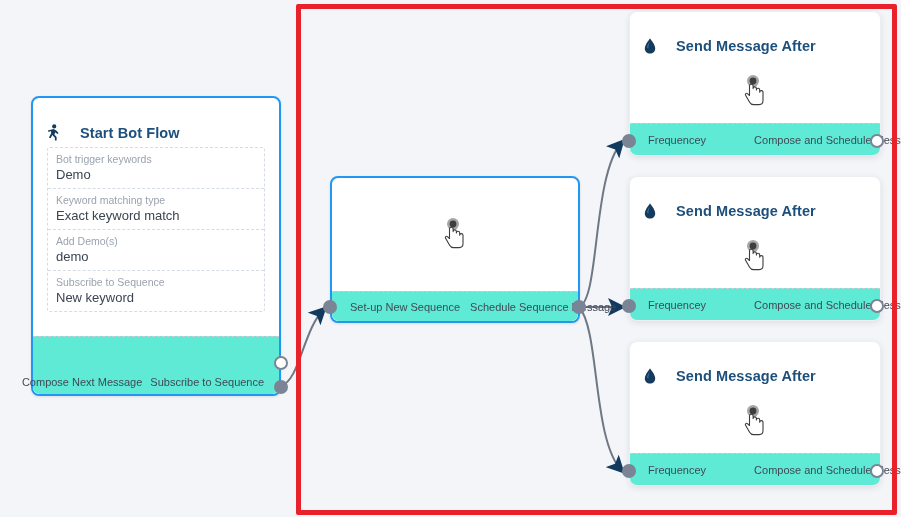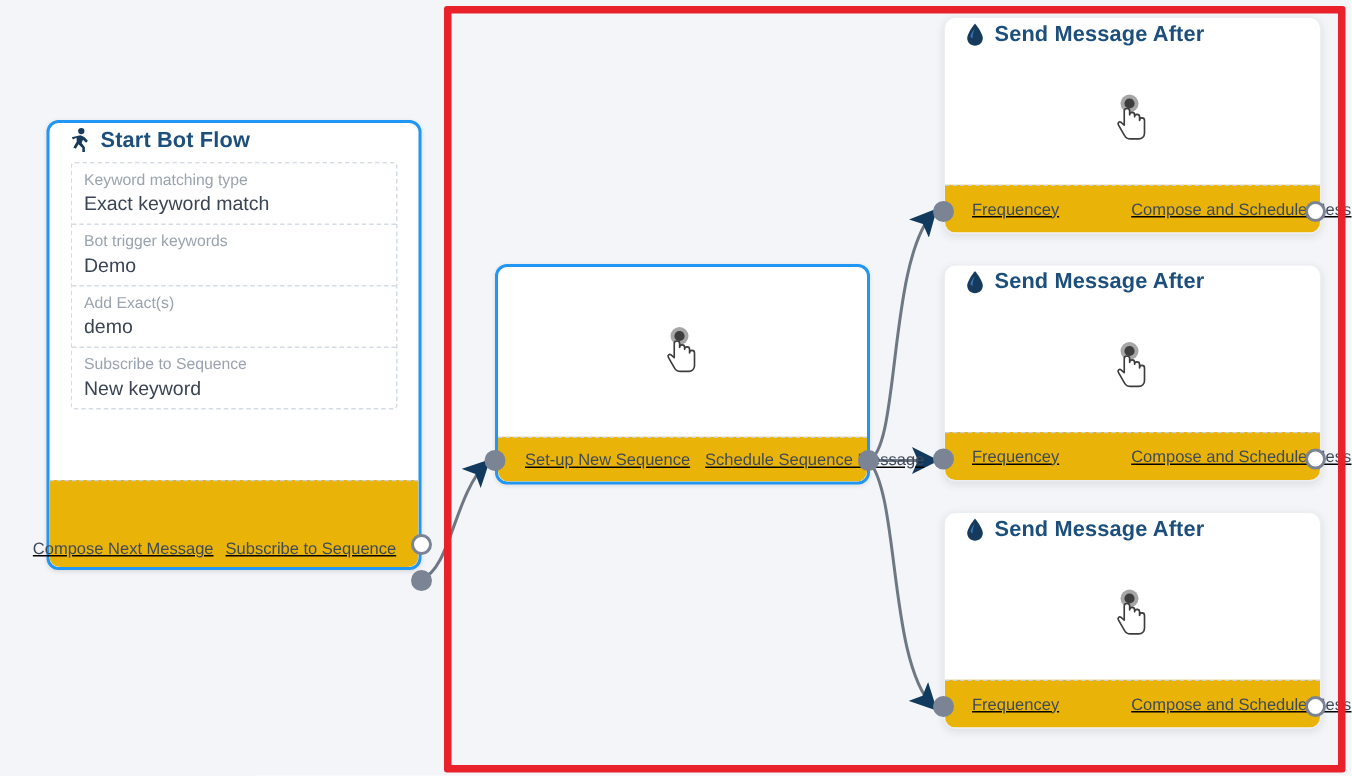--- a/index.html
+++ b/index.html
@@ -47,22 +47,22 @@
     box-shadow: 0 1px 3px rgba(0,0,0,.10);
   }
   .node.plain {
     border: 1px solid #eceef1;
     box-shadow: 0 2px 6px rgba(20,30,60,.10);
   }
 
   .node-header {
     display: flex;
     align-items: center;
-    gap: 7px;
-    padding: 3px 14px 6px 14px;
+    gap: 20px;
+    padding: 26px 14px 6px 14px;
   }
   .node-title {
     font-size: 14.5px;
     font-weight: bold;
     color: #1d4f7c;
     letter-spacing: .1px;
     white-space: nowrap;
   }
   .hdr-icon { display: flex; align-items: center; }
 
@@ -71,28 +71,27 @@
     padding: 0 14px;
     display: flex;
     flex-direction: column;
   }
   .node-body.centered {
     align-items: center;
     justify-content: center;
   }
 
   .node-footer {
-    background: #eab308;
+    background: #5eead4;
     border-top: 1px dashed #c9ced6;
     border-radius: 0 0 7px 7px;
     min-height: 30px;
     display: flex;
     align-items: center;
     position: relative;
-    text-decoration: underline;
   }
   .node-footer.rows {
     flex-direction: row;
     align-items: flex-end;
     justify-content: center;
     padding: 5px 26px 6px 0;
     gap: 8px;
   }
   .port-label {
     font-size: 11px;
@@ -179,44 +178,44 @@
 
     <path d="M 281 386 C 300 380 303 330 324 309" fill="none" stroke="#6e7884" stroke-width="2" marker-end="url(#arw)"></path>
 
     <path d="M 579 307 C 600 300 592 175 622 142" fill="none" stroke="#6e7884" stroke-width="2" marker-end="url(#arw)"></path>
 
     <path d="M 579 307 L 622 307" fill="none" stroke="#6e7884" stroke-width="2" marker-end="url(#arw)"></path>
 
     <path d="M 579 307 C 600 330 592 440 622 471" fill="none" stroke="#6e7884" stroke-width="2" marker-end="url(#arw)"></path>
   </svg>
 
-  <div class="node selected" style="left:31px; top:80px; width:250px; height:300px;">
+  <div class="node selected" style="left:31px; top:96px; width:250px; height:300px;">
     <div class="node-header">
       <span class="hdr-icon">
         <svg width="13" height="17" viewBox="0 0 13 17">
           <circle cx="7.2" cy="2.4" r="2.1" fill="#153a5b"></circle>
           <path d="M6.6 5.1 L9.2 6.4 L11.6 8.9 L10.4 10.1 L8.3 8.2 L7.4 10.4 L9.6 13.1 L9.6 16.4 L7.9 16.4 L7.9 13.7 L5.3 11.1 L3.6 14.2 L1.9 13.4 L4.2 9.3 L4.0 6.9 L1.6 8.0 L0.9 6.5 Z" fill="#153a5b"></path>
         </svg>
       </span>
       <span class="node-title">Start Bot Flow</span>
     </div>
 
     <div class="node-body">
 
       <div class="fields">
         <div class="field">
+          <div class="field-label">Bot trigger keywords</div>
+          <div class="field-value">Demo</div>
+        </div>
+        <div class="field">
           <div class="field-label">Keyword matching type</div>
           <div class="field-value">Exact keyword match</div>
         </div>
         <div class="field">
-          <div class="field-label">Bot trigger keywords</div>
-          <div class="field-value">Demo</div>
-        </div>
-        <div class="field">
-          <div class="field-label">Add Exact(s)</div>
+          <div class="field-label">Add Demo(s)</div>
           <div class="field-value">demo</div>
         </div>
         <div class="field">
           <div class="field-label">Subscribe to Sequence</div>
           <div class="field-value">New keyword</div>
         </div>
       </div>
     </div>
 
     <div class="node-footer rows" style="height:58px;">

